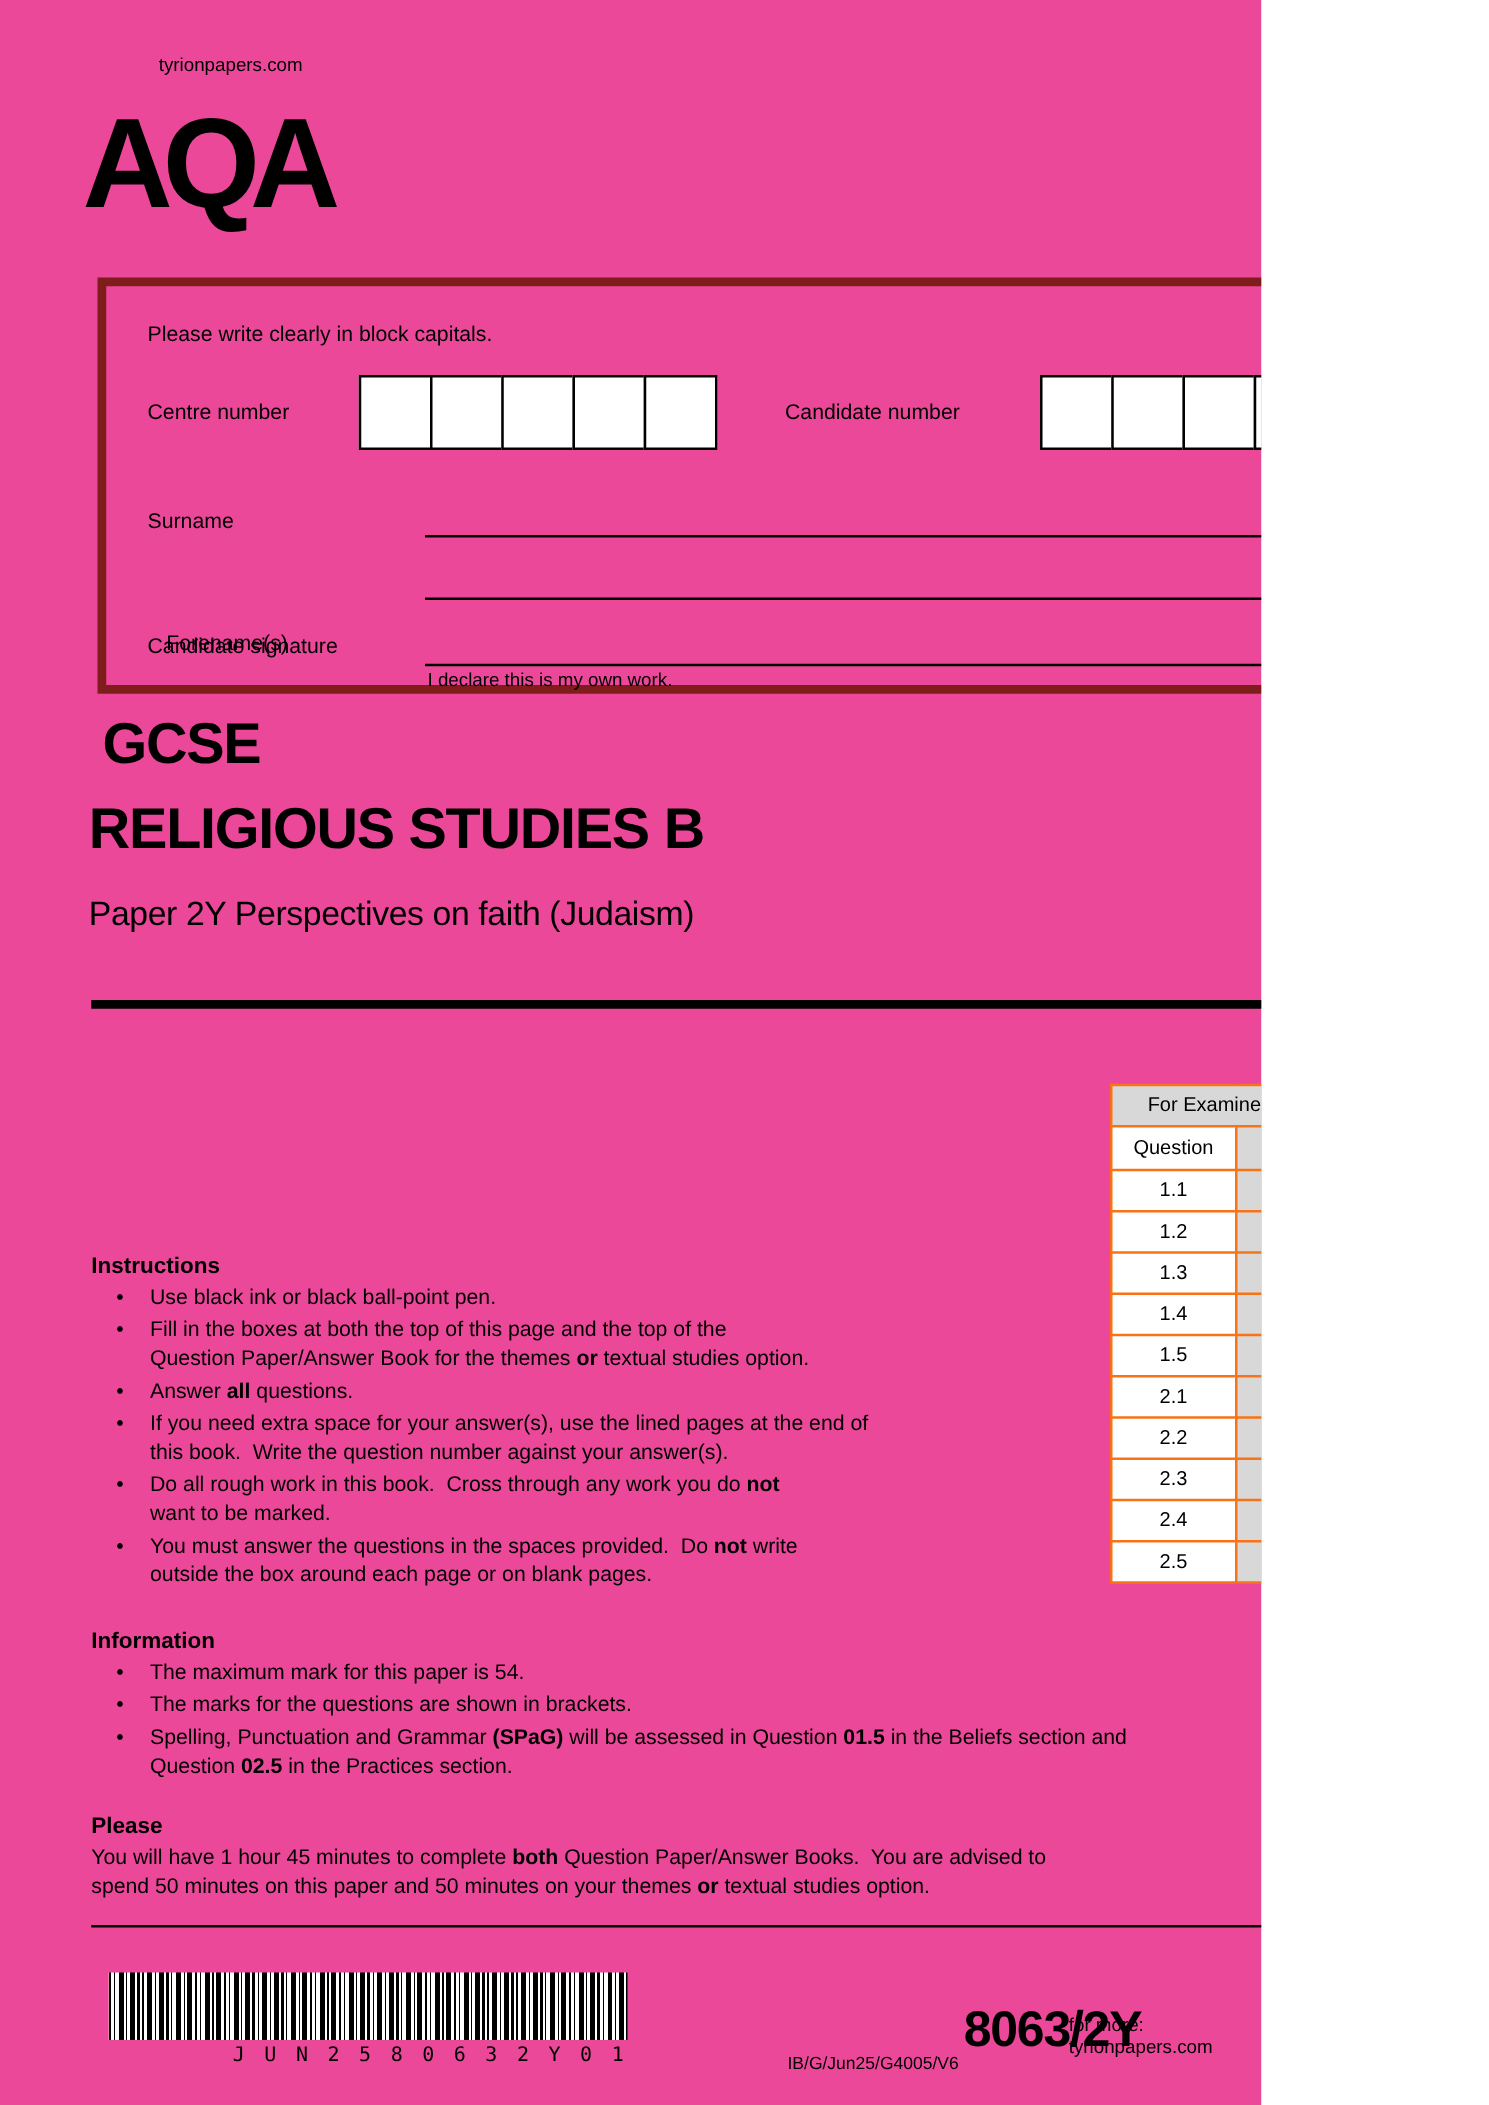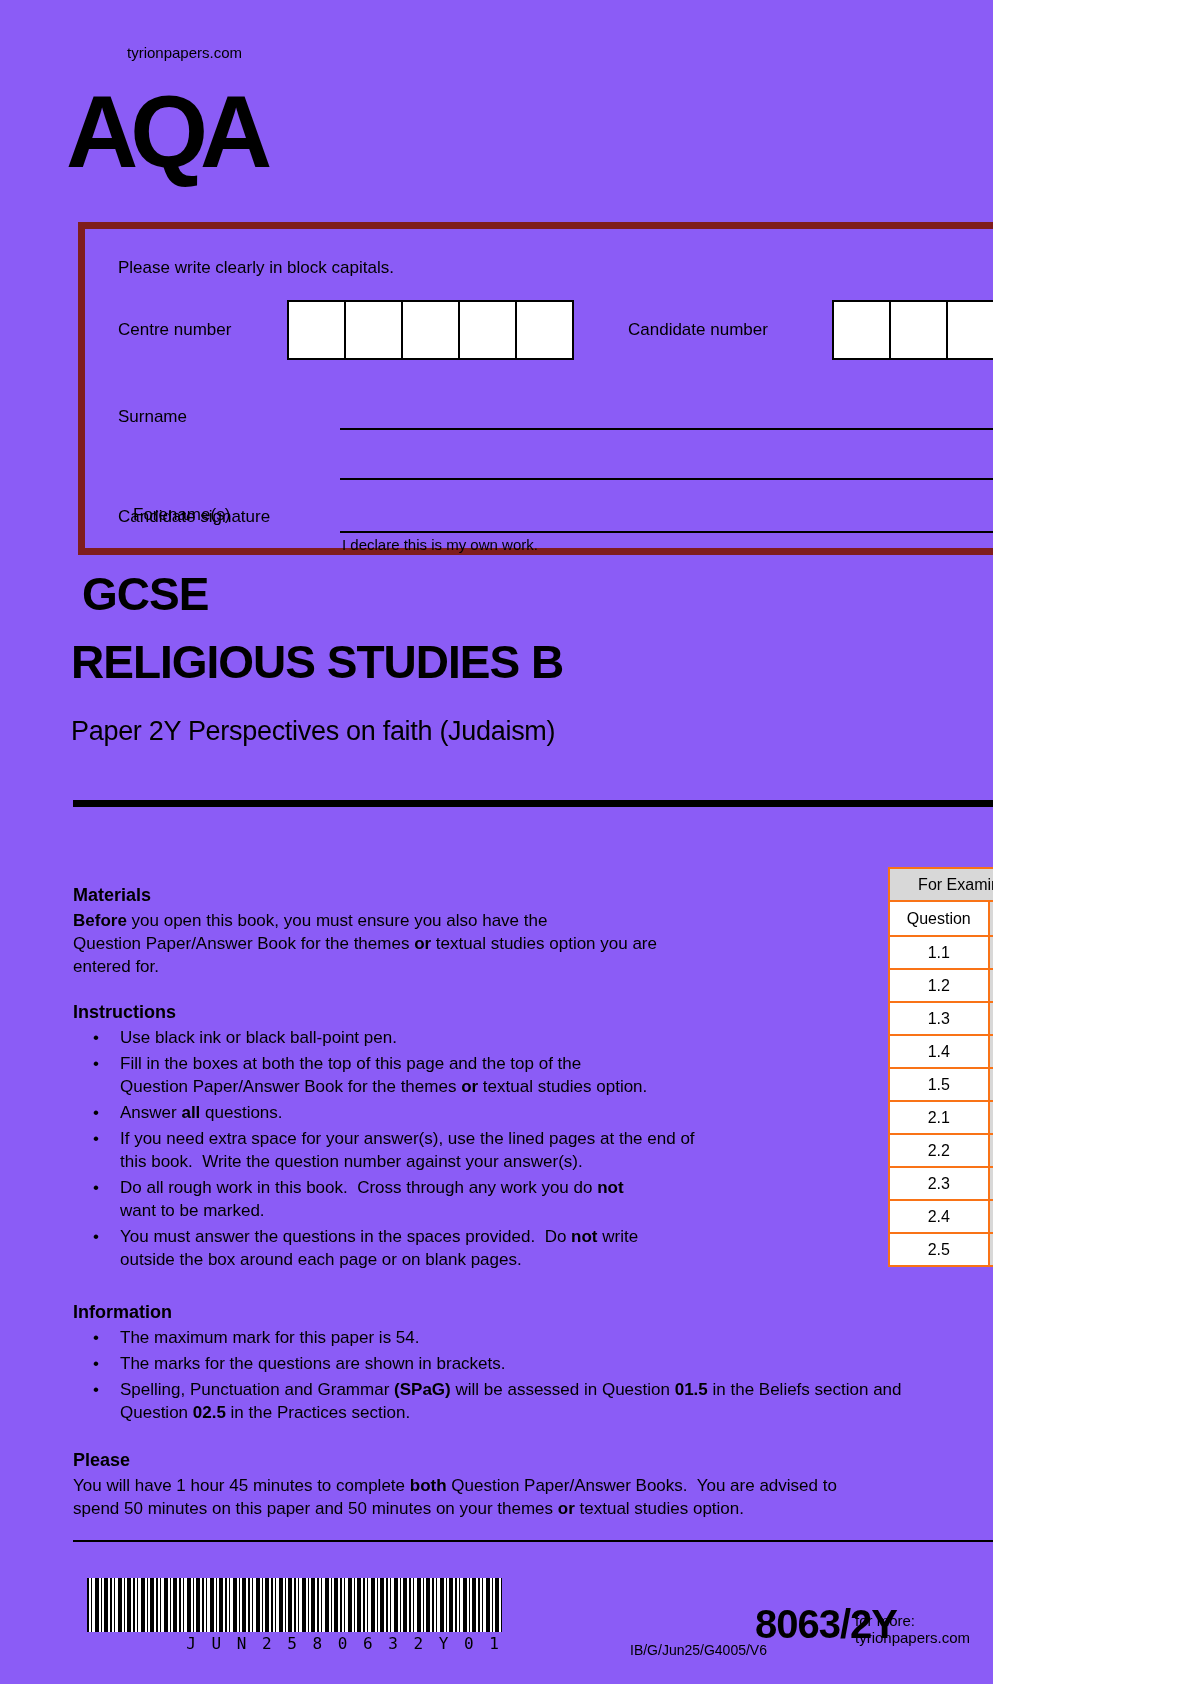--- a/index.html
+++ b/index.html
@@ -1,17 +1,17 @@
 <!DOCTYPE html>
 <html><head>
 <meta charset="utf-8">
 <style>
   html,body{margin:0;padding:0;background:#fff;}
-  #page{position:relative;width:993px;height:1684px;background:#8b5cf6;color:#000;
-        font-family:"Liberation Sans",sans-serif;overflow:hidden;}
+  #page{position:relative;width:993px;height:1684px;background:#ec4899;color:#000;
+        font-family:"Liberation Sans",sans-serif;overflow:hidden;padding-left:16px;}
 
   .site-note{position:absolute;left:127px;top:44px;font-size:15px;}
 
   .aqa-logo{position:absolute;left:66px;top:76px;font-size:100px;font-weight:900;
             letter-spacing:-8px;line-height:1.1;transform:scaleY(1.02);}
 
   
   .cand-box{position:absolute;left:78px;top:222px;width:1009px;height:333px;
             border:7px solid #7f1d1d;box-sizing:border-box;}
   .cb-note{position:absolute;left:33px;top:29px;font-size:17px;}
@@ -127,26 +127,20 @@
     <div class="declare">I declare this is my own work.</div>
   </div>
 
   <div class="h-gcse">GCSE</div>
   <div class="h-subject">RELIGIOUS STUDIES B</div>
   <div class="h-paper">Paper 2Y  Perspectives on faith (Judaism)</div>
 
   <div class="thick-rule"></div>
 
 
-  <div class="section sec-materials">
-    <div class="sec-h">Materials</div>
-    <div class="sec-p"><b>Before</b> you open this book, you must ensure you also have the
-Question Paper/Answer Book for the themes <b>or</b> textual studies option you are
-entered for.</div>
-  </div>
 
   <div class="section sec-instructions">
     <div class="sec-h">Instructions</div>
     <div class="list">
       <div class="li">
           <span class="dot">•</span>
           <span class="li-text">Use black ink or black ball-point pen.</span>
         </div>
       <div class="li">
           <span class="dot">•</span>

